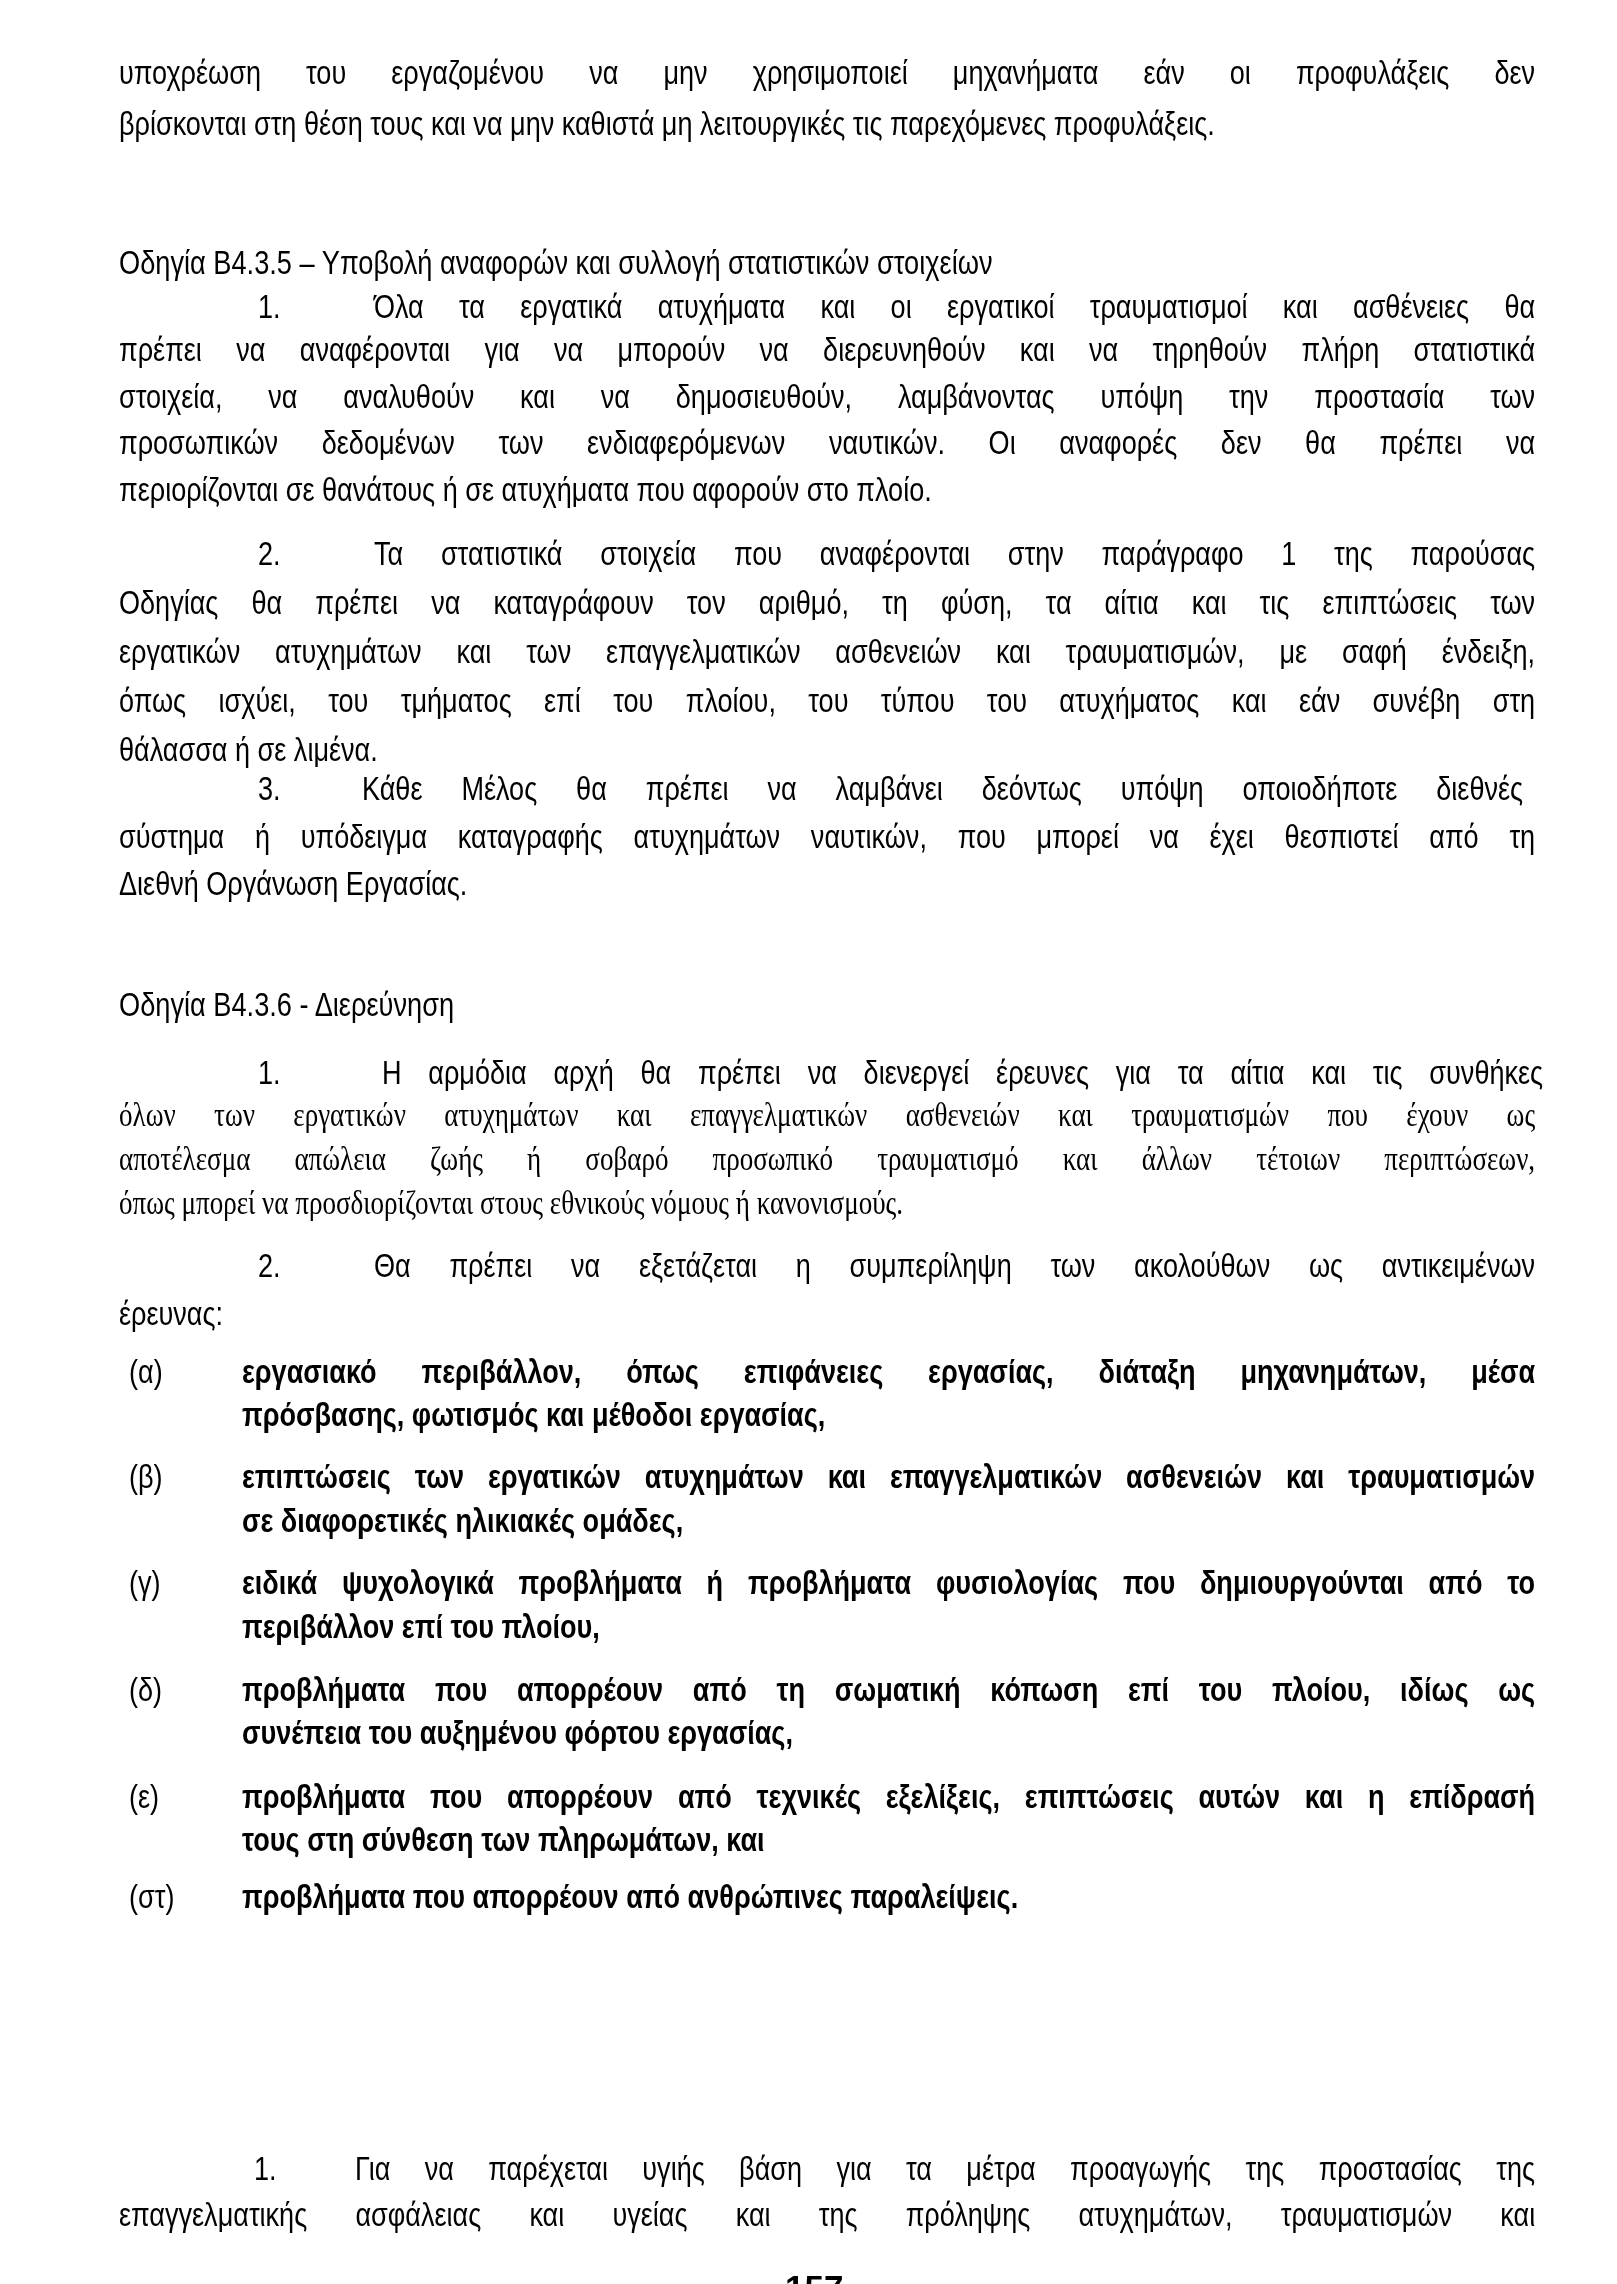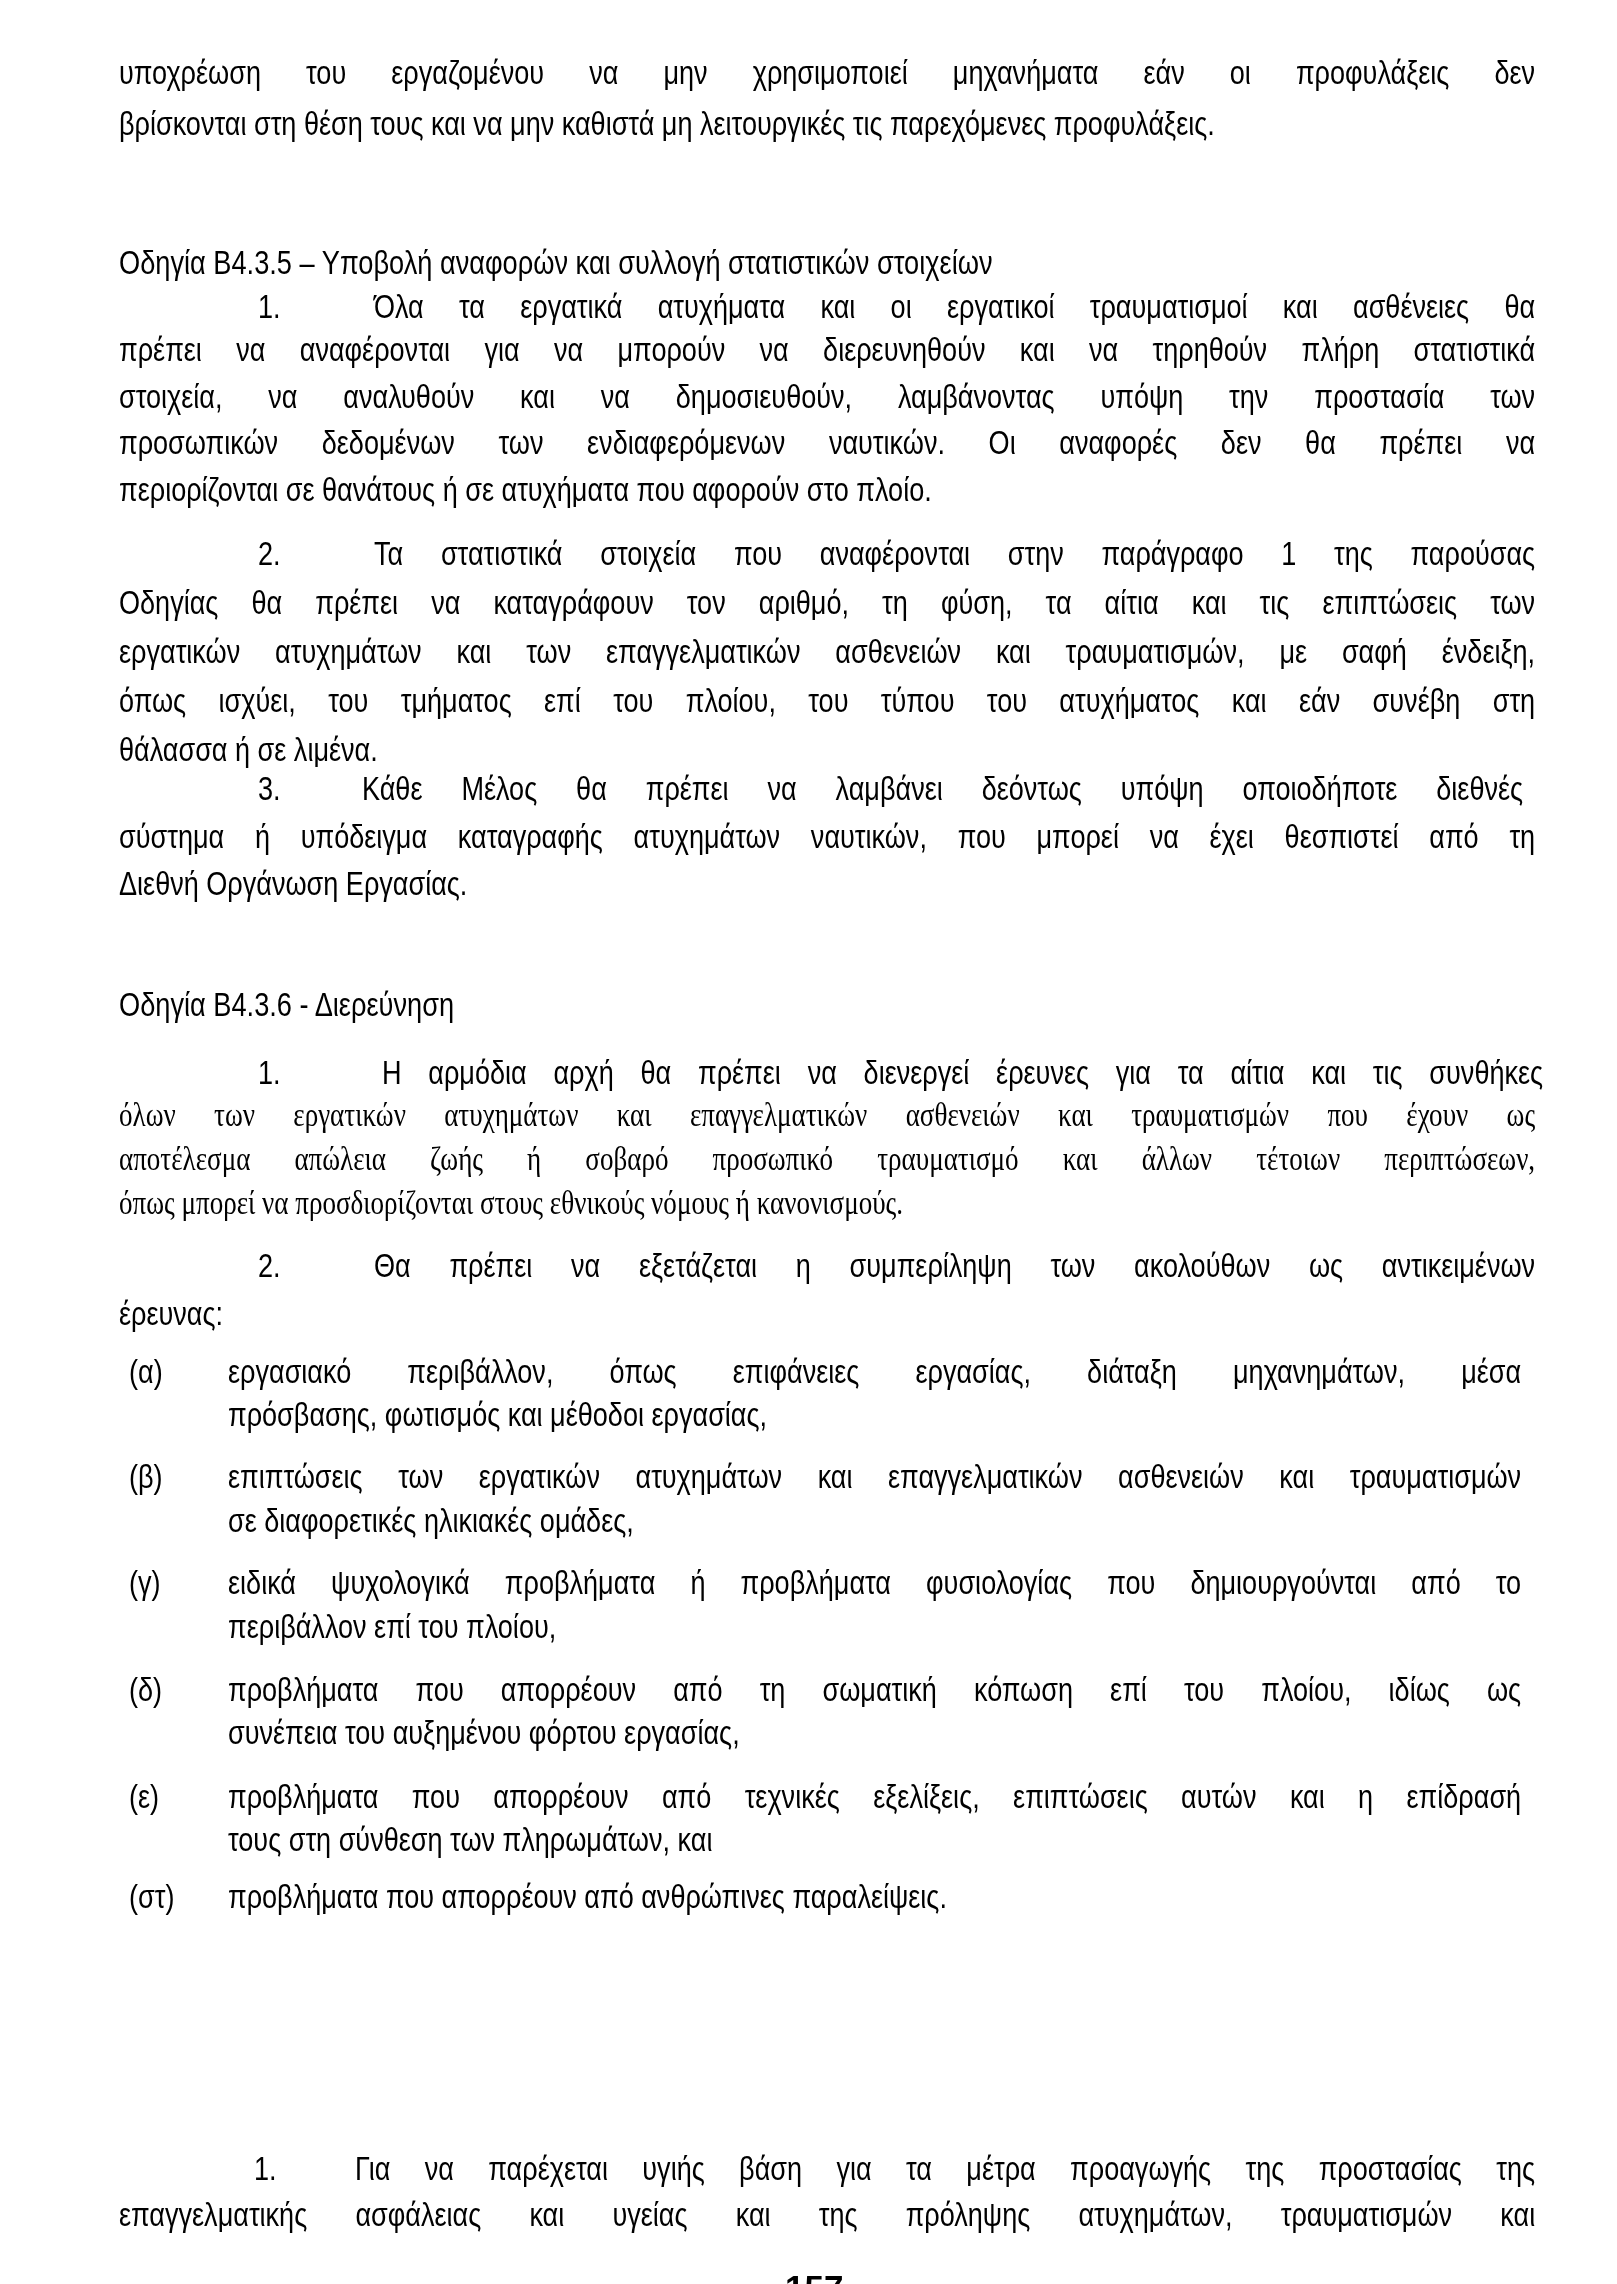--- a/index.html
+++ b/index.html
@@ -11,21 +11,21 @@
   .block { position: absolute; left: 119px; width: 1416px; }
   .line {
     font-size: 33px; line-height: 41px; white-space: nowrap;
     transform: scaleX(0.82); transform-origin: left top;
     letter-spacing: 0px;
   }
   .just { text-align: justify; text-align-last: justify; width: 1727px; white-space: normal; }
   .heading { font-size: 34px; line-height: 44px; transform: scaleX(0.80); transform-origin: left top; white-space: nowrap; }
   .item { position: absolute; left: 119px; width: 1416px; }
   .marker { position: absolute; left: 9.5px; top: 0; font-size: 33px; line-height: 41px; transform: scaleX(0.82); transform-origin: left top; }
-  .item-text { position: absolute; left: 109px; width: 1293px; }
+  .item-text { position: absolute; left: 123px; width: 1293px; font-weight: bold; }
   .item-text .just { width: 1577px; }
   .pagenum { position: absolute; left: 785px; top: 2270px; font-size: 35px; line-height: 35px; font-weight: bold; }
 </style>
 </head>
 <body>
 
 <div class="page">
 
   <div class="block" style="top:52px;">
     <div class="line just">υποχρέωση του εργαζομένου να μην χρησιμοποιεί μηχανήματα εάν οι προφυλάξεις δεν</div>

